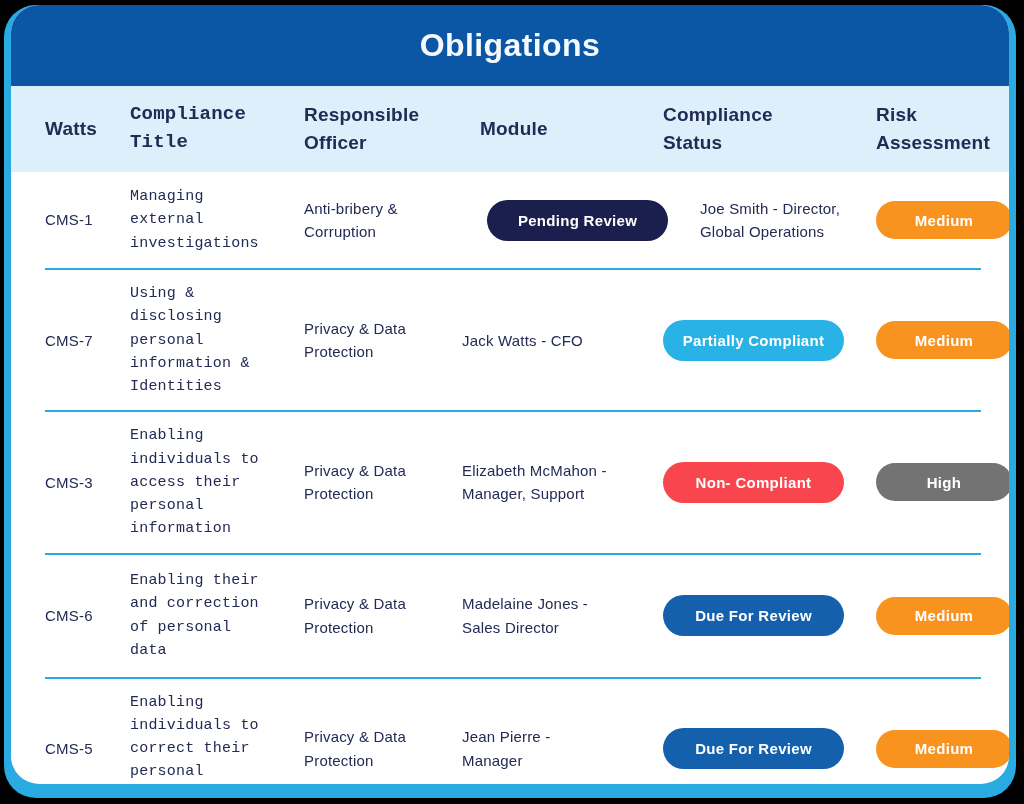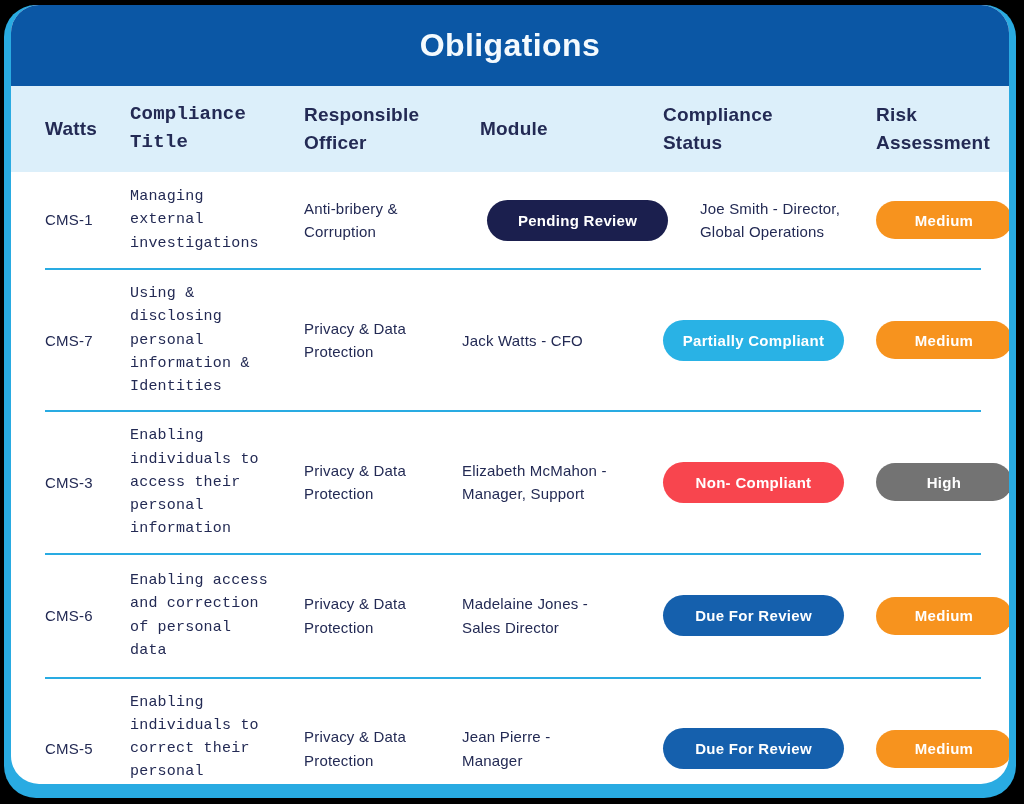--- a/index.html
+++ b/index.html
@@ -197,21 +197,21 @@
     <div class="cell c-risk">
       <span class="pill pill-risk" style="background: #737373;">High</span>
     </div>
   </div>
         <div class="divider"></div>
         <div class="row r3">
     <div class="cell c-code">
       <span class="txt">CMS-6</span>
     </div>
     <div class="cell c-title">
-      <span class="txt">Enabling access and correction of personal data</span>
+      <span class="txt">Enabling their and correction of personal data</span>
     </div>
     <div class="cell c-module">
       <span class="txt">Privacy &amp; Data Protection</span>
     </div>
     <div class="cell c-officer">
       <span class="txt">Madelaine Jones - Sales Director</span>
     </div>
     <div class="cell c-status">
       <span class="pill pill-status" style="background: rgb(21, 96, 173);">Due For Review</span>
     </div>

